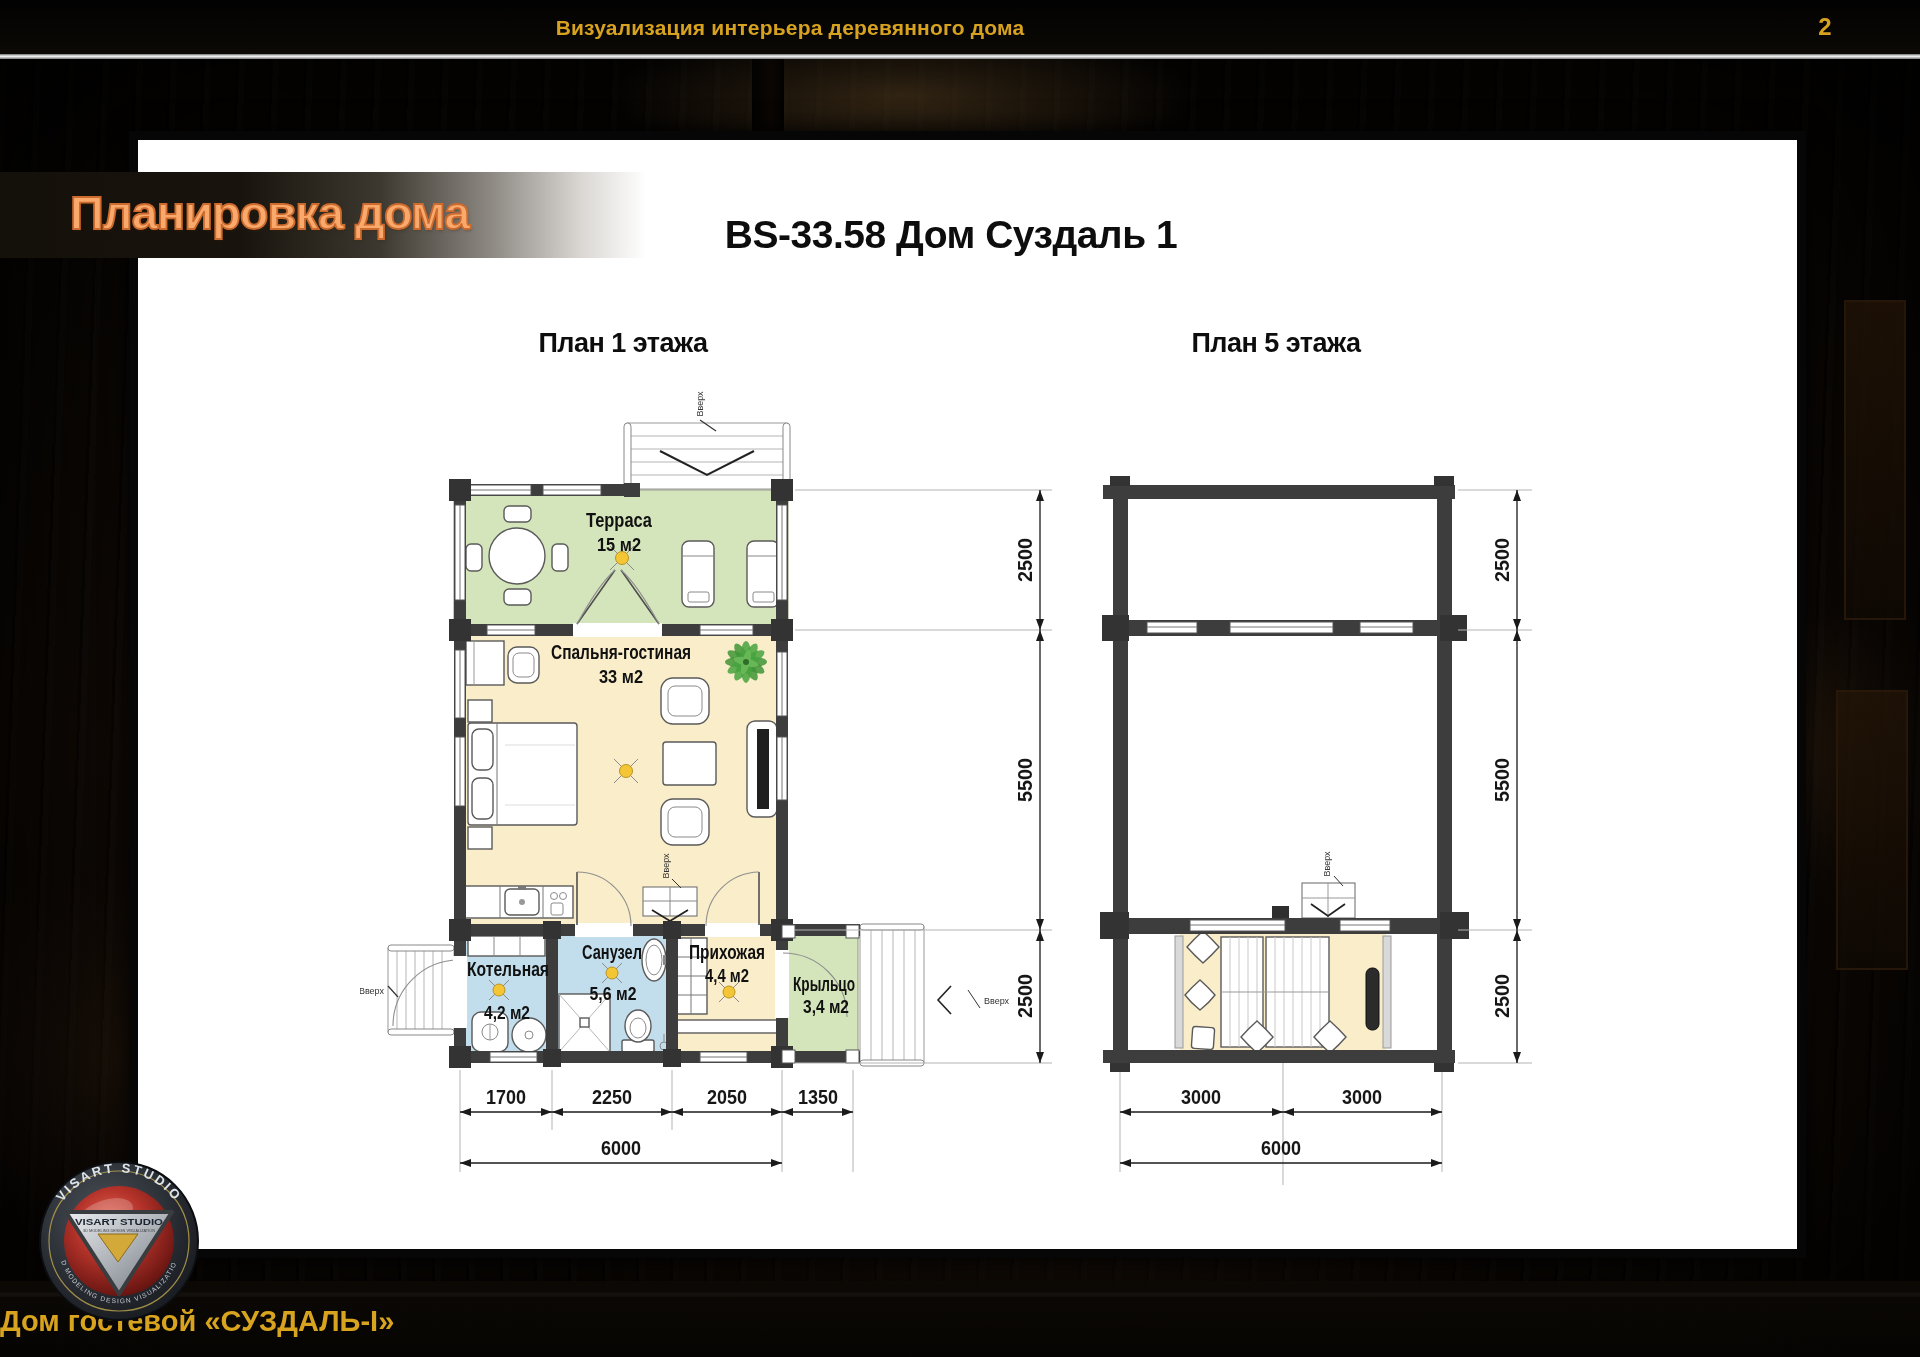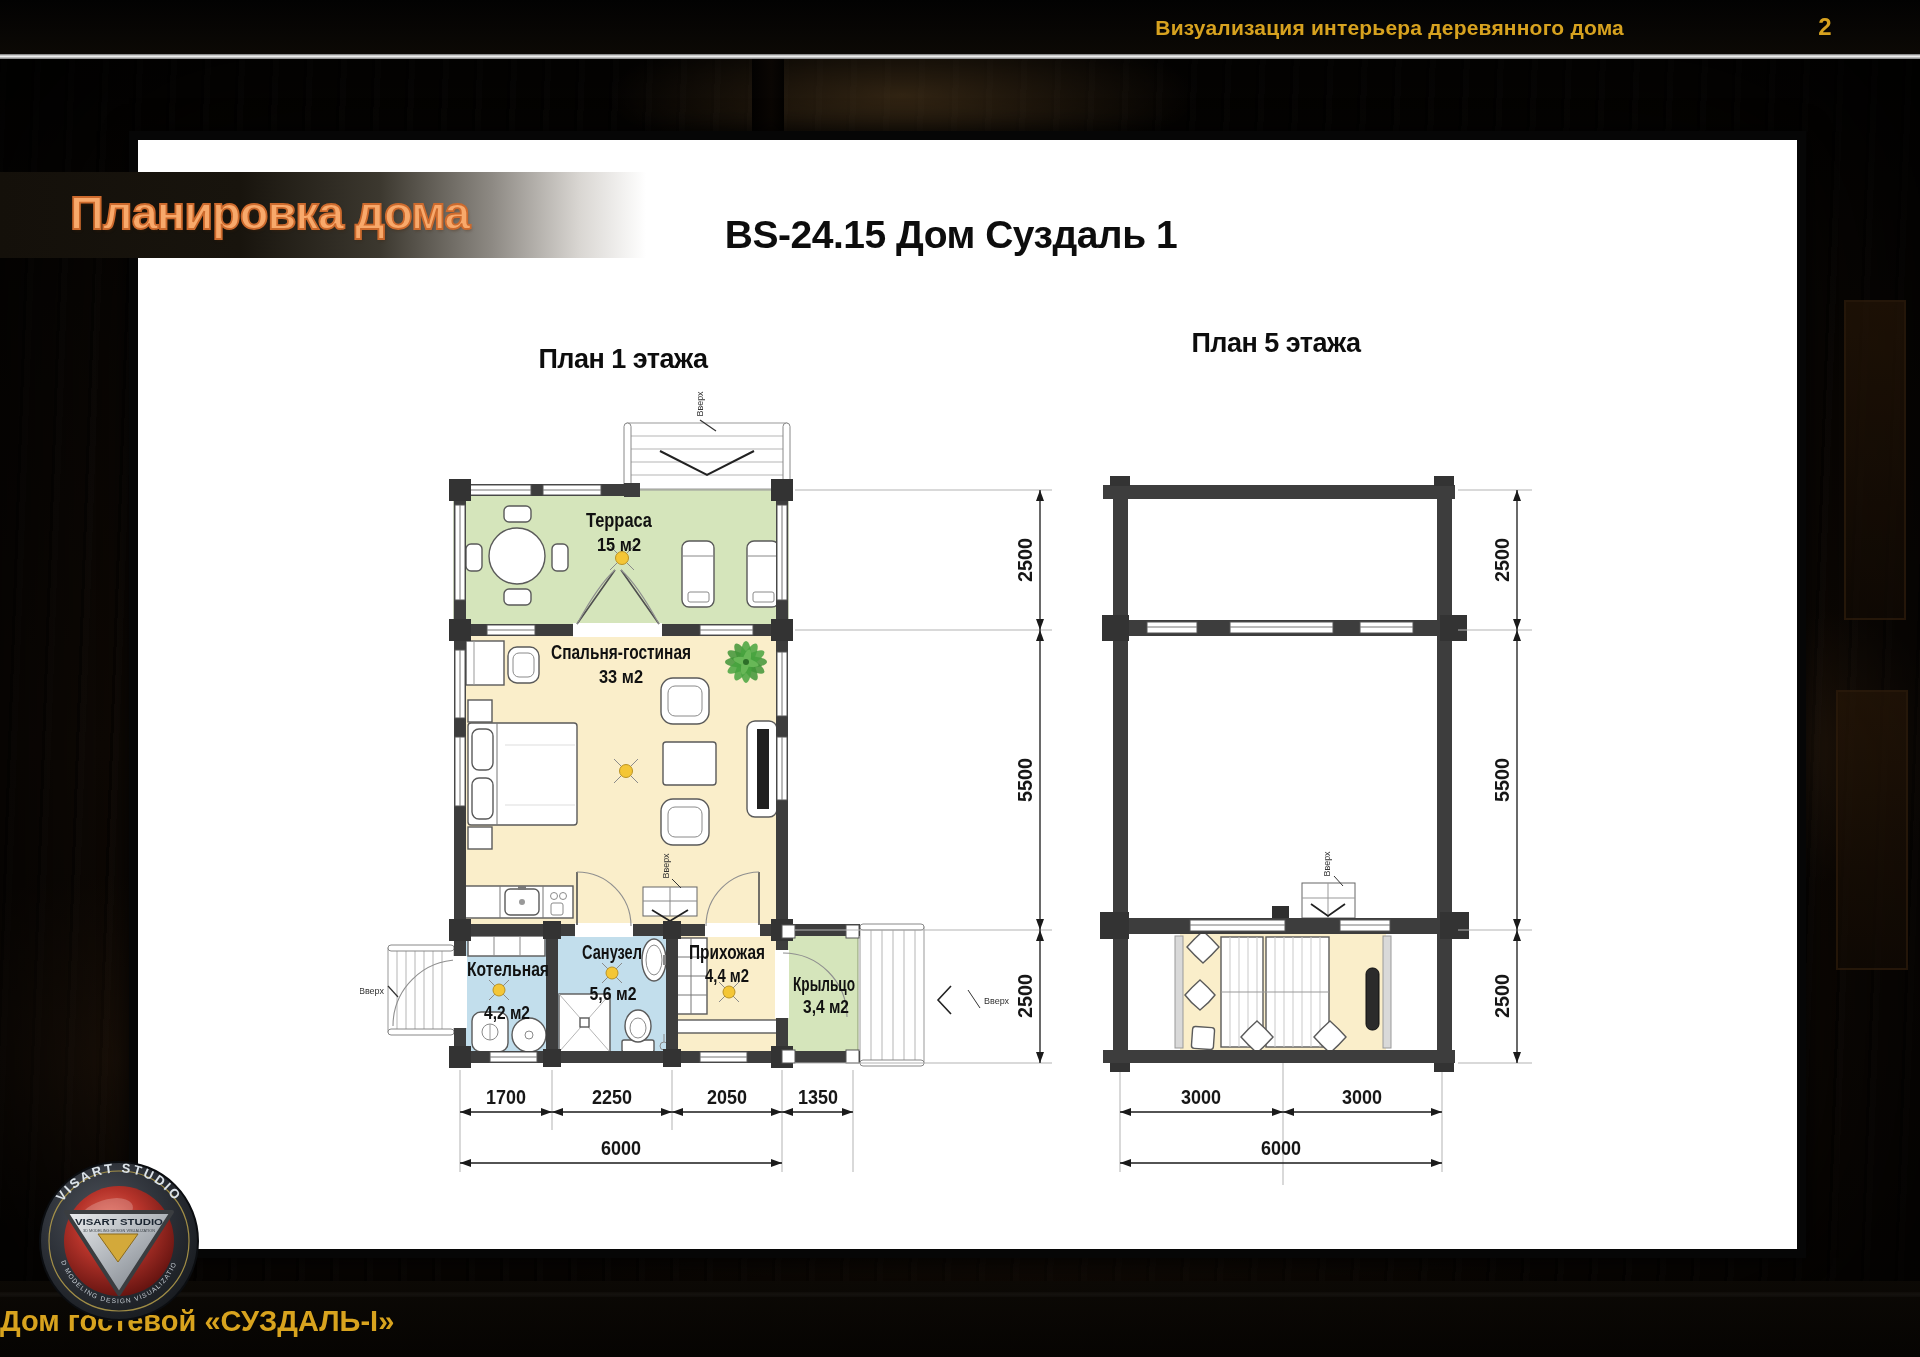--- a/index.html
+++ b/index.html
@@ -20,41 +20,41 @@
       linear-gradient(180deg,#040302 0%,#0c0805 22%,#150d07 55%,#0b0704 100%);
     box-shadow: inset 0 0 220px 80px rgba(0,0,0,.85);
   }
   .bg-frame{ position:absolute; opacity:.75; border:2px solid #2f1d0c;
     background:linear-gradient(180deg,#241507,#110a04); }
   .bg-beam{ position:absolute; background:linear-gradient(90deg,#030201,#0a0603 60%,#030201); }
 
   
   .topbar{ position:absolute; left:0; top:0; width:1920px; height:55px;
     background:linear-gradient(180deg,#020202,#0c0905); }
-  .top-title{ position:absolute; left:0; top:16px; width:1580px; text-align:right;
-    font-size:21px; font-weight:bold; color:#d7a21f; letter-spacing:.2px;margin-left:44px; }
+  .top-title{ position:absolute; left:0; top:16px; width:1580px; text-align:center;
+    font-size:21px; font-weight:bold; color:#d7a21f; letter-spacing:.2px; }
   .page-num{ position:absolute; left:1800px; top:13px; width:50px; text-align:center;
     font-size:24px; font-weight:bold; color:#d7a21f; }
   .silver-line{ position:absolute; left:0; width:1920px; height:5px;
     background:linear-gradient(180deg,#6e6e6e 0%,#fafafa 45%,#787878 100%); }
   .sl-top{ top:54px; } .sl-bottom{ top:1292px; }
 
   
   .slide{ position:absolute; left:129px; top:131px; width:1677px; height:1127px;
     background:#ffffff; border:9px solid #060606; box-shadow:0 0 22px rgba(0,0,0,.9); }
   .banner{ position:absolute; left:0; top:172px; width:666px; height:86px; z-index:5;
     background:linear-gradient(90deg,#14100a 0%,#18140d 36%,#3c382f 57%,#8e8a84 74%,#d9d6d2 87%,#ffffff 97%);padding-left:24px; }
   .banner-title{ position:absolute; left:70px; top:13px; font-size:47px; font-weight:bold;
     color:#f8a96b; -webkit-text-stroke:1.8px #cd6a2d; text-shadow:1px 2px 3px rgba(70,35,10,.35);
     letter-spacing:-1px; white-space:nowrap; }
   .slide-heading{ position:absolute; left:601px; top:213px; width:700px; text-align:center;
     font-size:39px; font-weight:bold; color:#0d0d0d; letter-spacing:-.5px; z-index:4; }
   .plan-caption{ position:absolute; top:328px; width:220px; text-align:center;
     font-size:27px; font-weight:bold; color:#0d0d0d; letter-spacing:-.5px; z-index:4; }
-  .cap1{ left:513px;margin-top:16px; } .cap2{ left:1166px; }
+  .cap1{ left:513px; } .cap2{ left:1166px; }
 
   
   .plans{ position:absolute; left:360px; top:375px; width:1200px; height:810px; z-index:4; }
   svg text{ font-family:"Liberation Sans", sans-serif; }
   .room-name{ font-weight:bold; font-size:20px; fill:#111; }
   .room-area{ font-weight:bold; font-size:19px; fill:#111; }
   .dim-t{ font-weight:bold; font-size:21px; fill:#161616; }
   .up-t{ font-size:9px; fill:#333; }
   .wall{ fill:#3d3d3d; }
   .post{ fill:#333; }
@@ -87,21 +87,21 @@
   <div class="topbar">
     <div class="top-title">Визуализация интерьера деревянного дома</div>
     <div class="page-num">2</div>
   </div>
   <div class="silver-line sl-top"></div>
 
   <div class="slide"></div>
   <div class="banner">
     <div class="banner-title">Планировка дома</div>
   </div>
-  <div class="slide-heading">BS-24.15 Дом Суздаль 1</div>
+  <div class="slide-heading">BS-33.58 Дом Суздаль 1</div>
   <div class="plan-caption cap1">План 1 этажа</div>
   <div class="plan-caption cap2">План 5 этажа</div>
 
   <svg class="plans" viewBox="360 375 1200 810">
     <defs>
       <marker id="aS" markerWidth="12" markerHeight="9" refX="0" refY="4" orient="auto" markerUnits="userSpaceOnUse">
         <path d="M0 4 L11 0 L11 8 Z" fill="#1a1a1a"></path>
       </marker>
       <marker id="aE" markerWidth="12" markerHeight="9" refX="11" refY="4" orient="auto" markerUnits="userSpaceOnUse">
         <path d="M11 4 L0 0 L0 8 Z" fill="#1a1a1a"></path>

